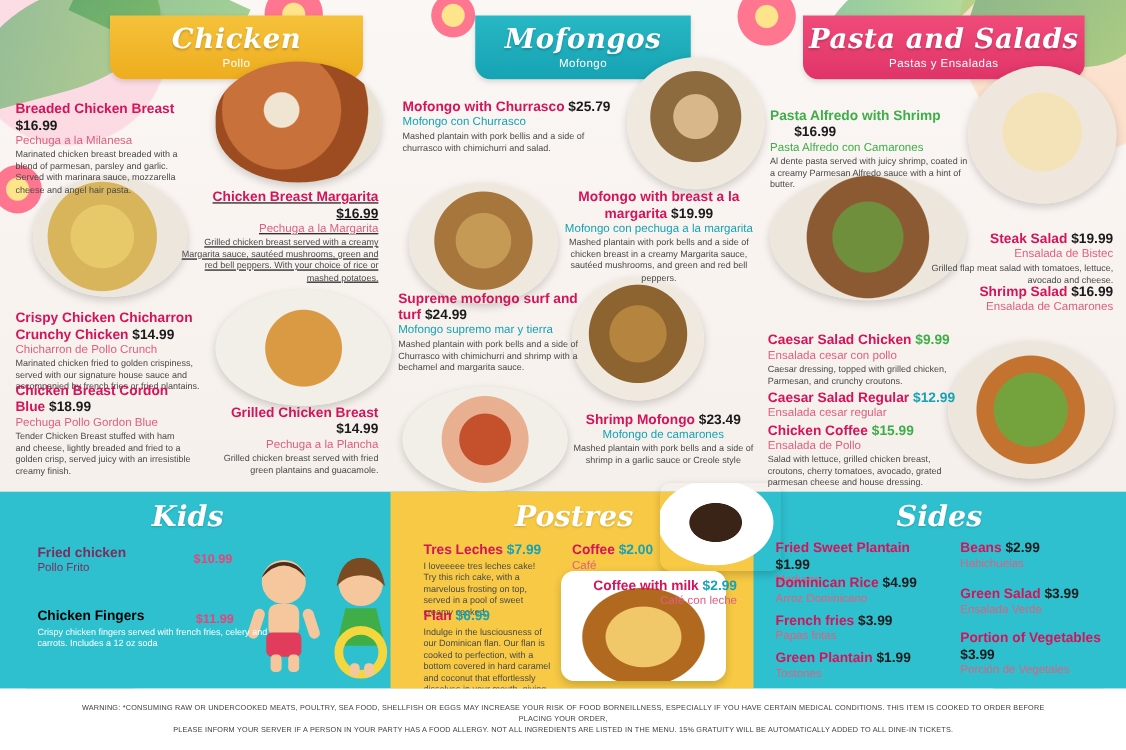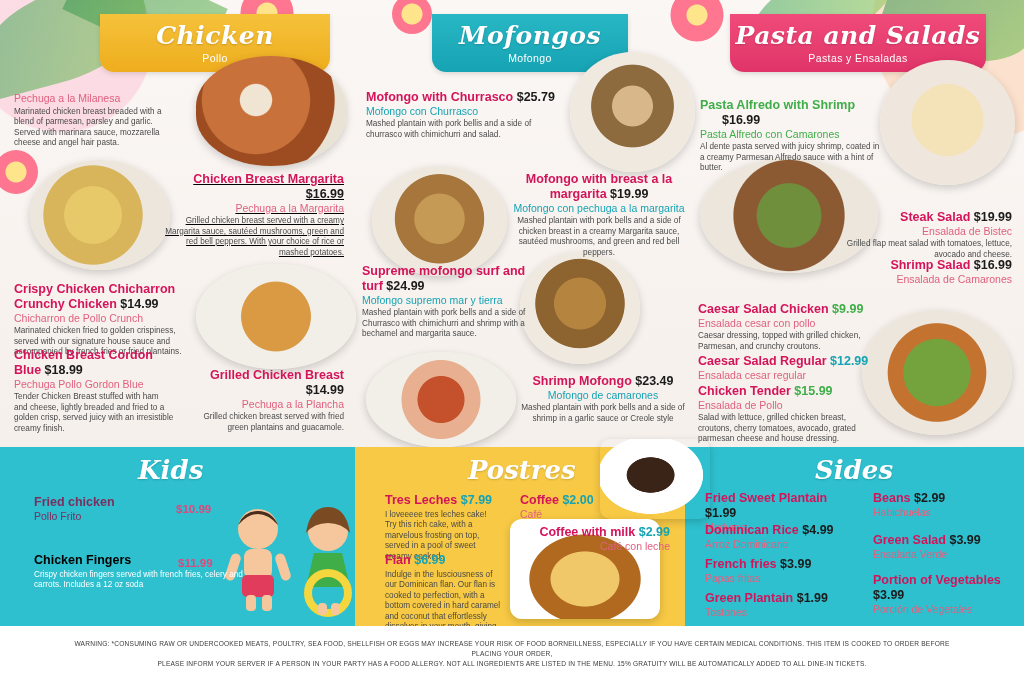--- a/index.html
+++ b/index.html
@@ -143,20 +143,24 @@
               background:radial-gradient(circle at 50% 50%, #d99a43 0 36%, #f2efe9 37% 100%);"></div>
   <div class="photo" style="left:520px; top:252px; width:120px; height:112px;
               background:radial-gradient(circle at 50% 46%, #b5843f 0 30%, #8d6430 31% 52%, #efe9df 53% 100%);"></div>
   <div class="photo" style="left:862px; top:310px; width:150px; height:125px;
               background:radial-gradient(circle at 50% 50%, #74a23c 0 34%, #c3732f 35% 50%, #ece6dc 51% 100%);"></div>
 
   <div class="photo" style="left:366px; top:352px; width:150px; height:95px;
               background:radial-gradient(circle at 50% 50%, #c5512c 0 26%, #e8b090 27% 44%, #f2efe9 45% 100%);"></div>
 
   <div class="item" style="left:14px; top:92px; width:150px;">
+    <div class="nm">
+      <span>Breaded Chicken Breast</span>
+      <span class="price">$16.99</span>
+    </div>
     <div class="sp">Pechuga a la Milanesa</div>
     <div class="desc">Marinated chicken breast breaded with a blend of parmesan, parsley and garlic. Served with marinara sauce, mozzarella cheese and angel hair pasta.</div>
   </div>
 
   <div class="item ra" style="left:160px; top:172px; width:184px;text-decoration:underline;">
     <div class="nm">
       <span>Chicken Breast Margarita</span>
       <span class="price">$16.99</span>
     </div>
     <div class="sp">Pechuga a la Margarita</div>
@@ -264,21 +268,21 @@
   <div class="item" style="left:698px; top:354px; width:176px;">
     <div class="nm">
       <span>Caesar Salad Regular</span>
       <span class="price price-teal">$12.99</span>
     </div>
     <div class="sp">Ensalada cesar regular</div>
   </div>
 
   <div class="item" style="left:698px; top:384px; width:176px;">
     <div class="nm">
-      <span>Chicken Tender</span>
+      <span>Chicken Coffee</span>
       <span class="price price-green">$15.99</span>
     </div>
     <div class="sp">Ensalada de Pollo</div>
     <div class="desc">Salad with lettuce, grilled chicken breast, croutons, cherry tomatoes, avocado, grated parmesan cheese and house dressing.</div>
   </div>
 
   <div class="bottom">
     <div class="postres-panel"></div>
 
     <div class="kids-title">Kids</div>

